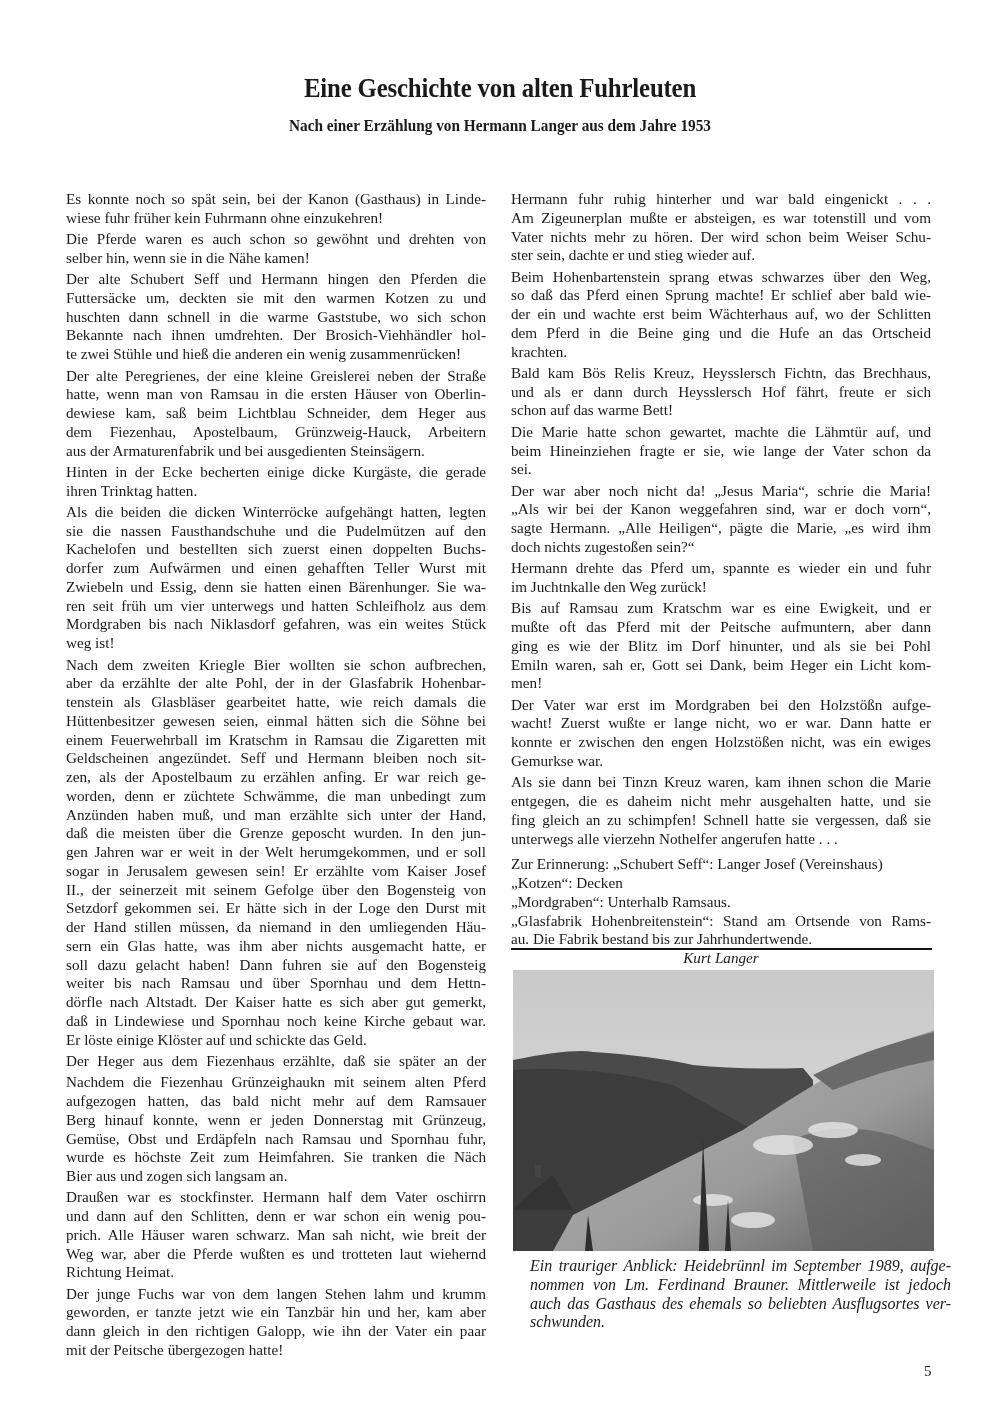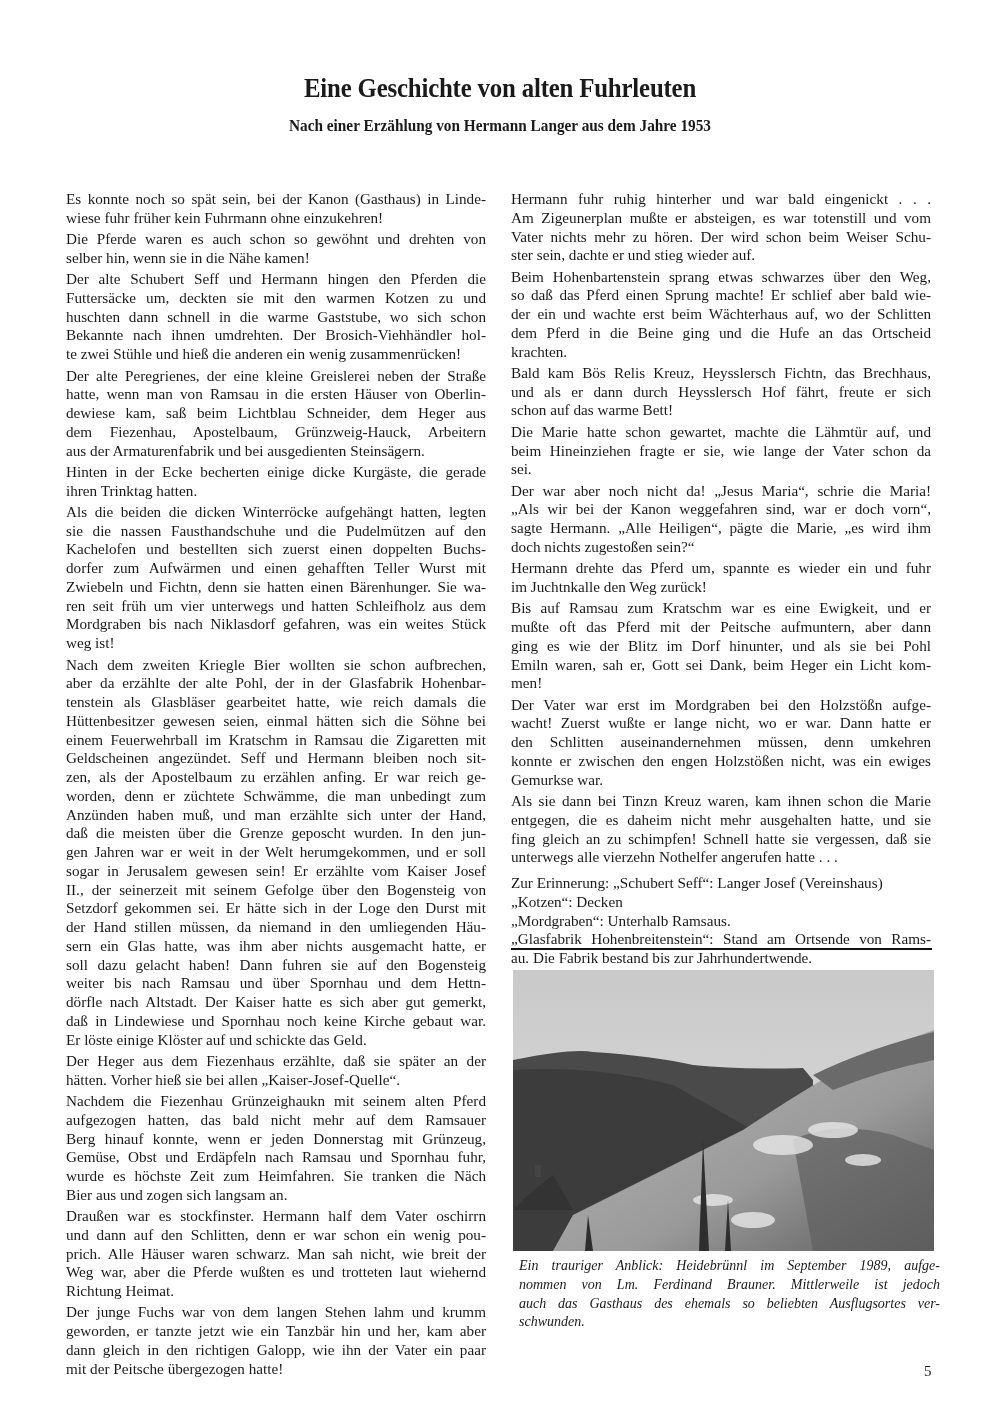--- a/index.html
+++ b/index.html
@@ -15,22 +15,22 @@
   .col.right { left: 511px; width: 420px; }
   .para { margin: 0 0 2.6px 0; }
   .line { display: block; white-space: nowrap; text-align: justify; text-align-last: justify; }
   .line.last { text-align-last: left; }
   .notes { margin-top: 7px; }
   .author { display: block; text-align: center; font-style: italic; }
   .rule { position: absolute; left: 511px; width: 421px; top: 948px; height: 2px; background: #111; }
   .photo { position: absolute; left: 513px; top: 970px; width: 421px; height: 281px;
            overflow: hidden; background: #bdbdbd; }
   .photo svg { display: block; width: 100%; height: 100%; }
-  .caption { position: absolute; left: 519px; top: 1257px; width: 421px; font-style: italic;
-             font-size: 14px; line-height: 18.8px; }
+  .caption { position: absolute; left: 530px; top: 1257px; width: 421px; font-style: italic;
+             font-size: 16px; line-height: 18.8px; }
   .pagenum { position: absolute; left: 924px; top: 1363px; font-size: 15px; }
 </style>
 </head>
 <body>
 
 <h1 class="title">Eine Geschichte von alten Fuhrleuten</h1>
 <h2 class="subtitle">Nach einer Erzählung von Hermann Langer aus dem Jahre 1953</h2>
 
 <div class="col left" id="leftcol">
     <p class="para">
@@ -57,21 +57,21 @@
     </p>
     <p class="para">
       <span class="line">Hinten in der Ecke becherten einige dicke Kurgäste, die gerade</span>
       <span class="line last">ihren Trinktag hatten.</span>
     </p>
     <p class="para">
       <span class="line">Als die beiden die dicken Winterröcke aufgehängt hatten, legten</span>
       <span class="line">sie die nassen Fausthandschuhe und die Pudelmützen auf den</span>
       <span class="line">Kachelofen und bestellten sich zuerst einen doppelten Buchs-</span>
       <span class="line">dorfer zum Aufwärmen und einen gehafften Teller Wurst mit</span>
-      <span class="line">Zwiebeln und Fichtn, denn sie hatten einen Bärenhunger. Sie wa-</span>
+      <span class="line">Zwiebeln und Essig, denn sie hatten einen Bärenhunger. Sie wa-</span>
       <span class="line">ren seit früh um vier unterwegs und hatten Schleifholz aus dem</span>
       <span class="line">Mordgraben bis nach Niklasdorf gefahren, was ein weites Stück</span>
       <span class="line last">weg ist!</span>
     </p>
     <p class="para">
       <span class="line">Nach dem zweiten Kriegle Bier wollten sie schon aufbrechen,</span>
       <span class="line">aber da erzählte der alte Pohl, der in der Glasfabrik Hohenbar-</span>
       <span class="line">tenstein als Glasbläser gearbeitet hatte, wie reich damals die</span>
       <span class="line">Hüttenbesitzer gewesen seien, einmal hätten sich die Söhne bei</span>
       <span class="line">einem Feuerwehrball im Kratschm in Ramsau die Zigaretten mit</span>
@@ -87,21 +87,20 @@
       <span class="line">der Hand stillen müssen, da niemand in den umliegenden Häu-</span>
       <span class="line">sern ein Glas hatte, was ihm aber nichts ausgemacht hatte, er</span>
       <span class="line">soll dazu gelacht haben! Dann fuhren sie auf den Bogensteig</span>
       <span class="line">weiter bis nach Ramsau und über Spornhau und dem Hettn-</span>
       <span class="line">dörfle nach Altstadt. Der Kaiser hatte es sich aber gut gemerkt,</span>
       <span class="line">daß in Lindewiese und Spornhau noch keine Kirche gebaut war.</span>
       <span class="line last">Er löste einige Klöster auf und schickte das Geld.</span>
     </p>
     <p class="para">
       <span class="line">Der Heger aus dem Fiezenhaus erzählte, daß sie später an der</span>
-      <span class="line last">hätten. Vorher hieß sie bei allen „Kaiser-Josef-Quelle“.</span>
     </p>
     <p class="para">
       <span class="line">Nachdem die Fiezenhau Grünzeighaukn mit seinem alten Pferd</span>
       <span class="line">aufgezogen hatten, das bald nicht mehr auf dem Ramsauer</span>
       <span class="line">Berg hinauf konnte, wenn er jeden Donnerstag mit Grünzeug,</span>
       <span class="line">Gemüse, Obst und Erdäpfeln nach Ramsau und Spornhau fuhr,</span>
       <span class="line">wurde es höchste Zeit zum Heimfahren. Sie tranken die Näch</span>
       <span class="line last">Bier aus und zogen sich langsam an.</span>
     </p>
     <p class="para">
@@ -157,21 +156,20 @@
       <p class="para">
         <span class="line">Bis auf Ramsau zum Kratschm war es eine Ewigkeit, und er</span>
         <span class="line">mußte oft das Pferd mit der Peitsche aufmuntern, aber dann</span>
         <span class="line">ging es wie der Blitz im Dorf hinunter, und als sie bei Pohl</span>
         <span class="line">Emiln waren, sah er, Gott sei Dank, beim Heger ein Licht kom-</span>
         <span class="line last">men!</span>
       </p>
       <p class="para">
         <span class="line">Der Vater war erst im Mordgraben bei den Holzstößn aufge-</span>
         <span class="line">wacht! Zuerst wußte er lange nicht, wo er war. Dann hatte er</span>
-        <span class="line">den Schlitten auseinandernehmen müssen, denn umkehren</span>
         <span class="line">konnte er zwischen den engen Holzstößen nicht, was ein ewiges</span>
         <span class="line last">Gemurkse war.</span>
       </p>
       <p class="para">
         <span class="line">Als sie dann bei Tinzn Kreuz waren, kam ihnen schon die Marie</span>
         <span class="line">entgegen, die es daheim nicht mehr ausgehalten hatte, und sie</span>
         <span class="line">fing gleich an zu schimpfen! Schnell hatte sie vergessen, daß sie</span>
         <span class="line last">unterwegs alle vierzehn Nothelfer angerufen hatte . . .</span>
       </p>
     </div>

